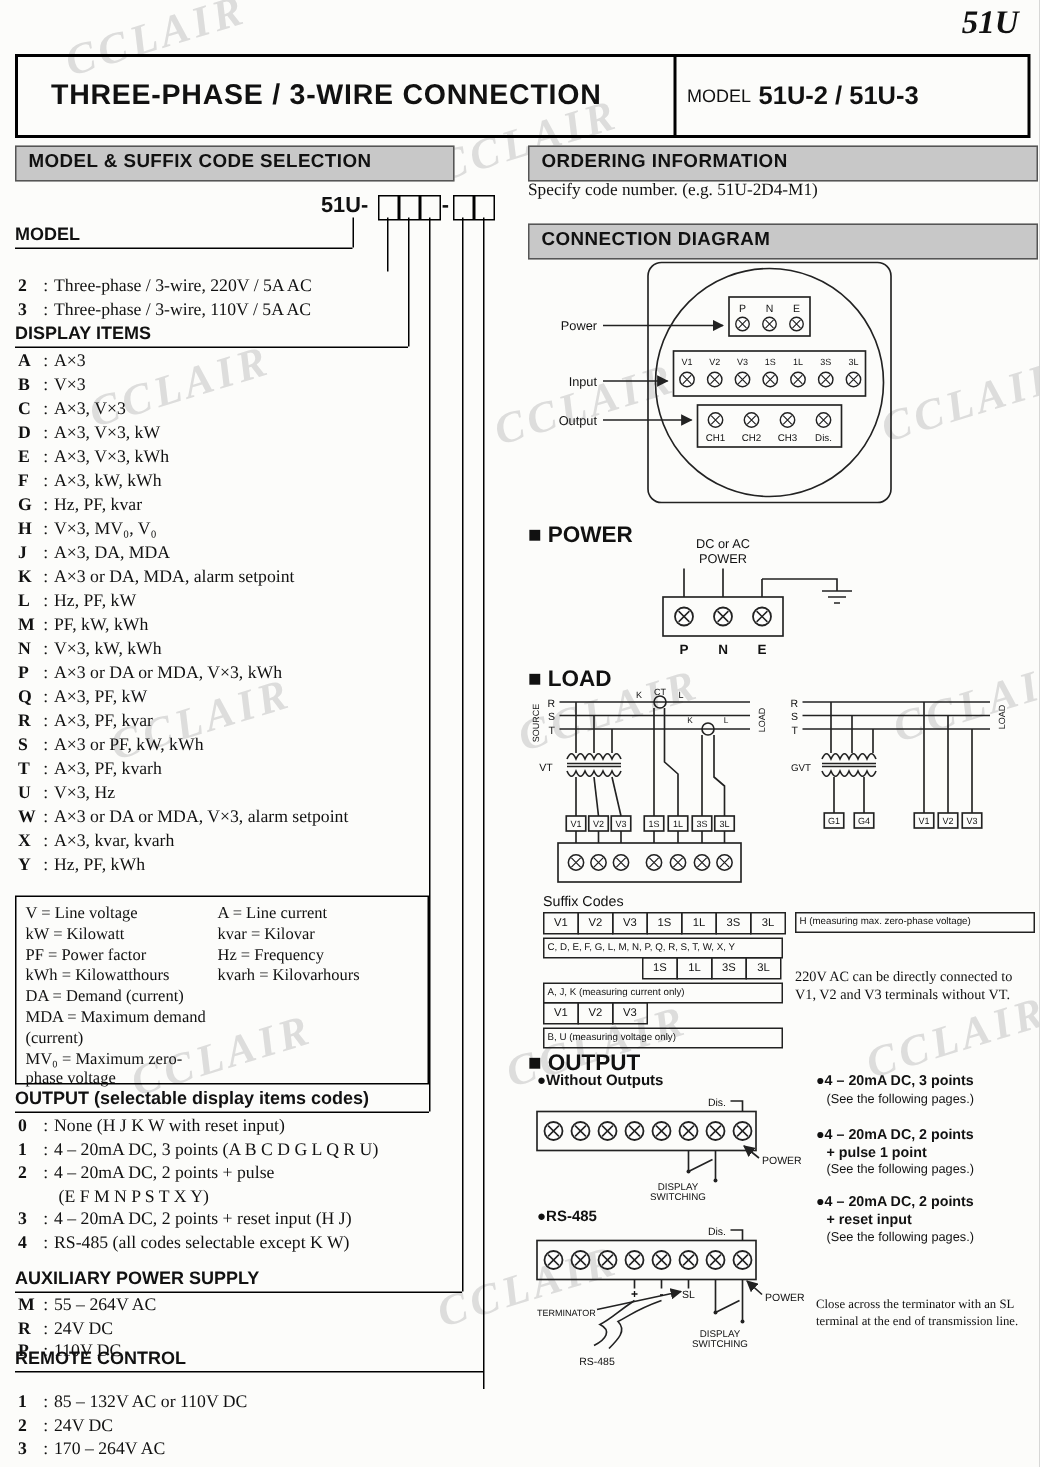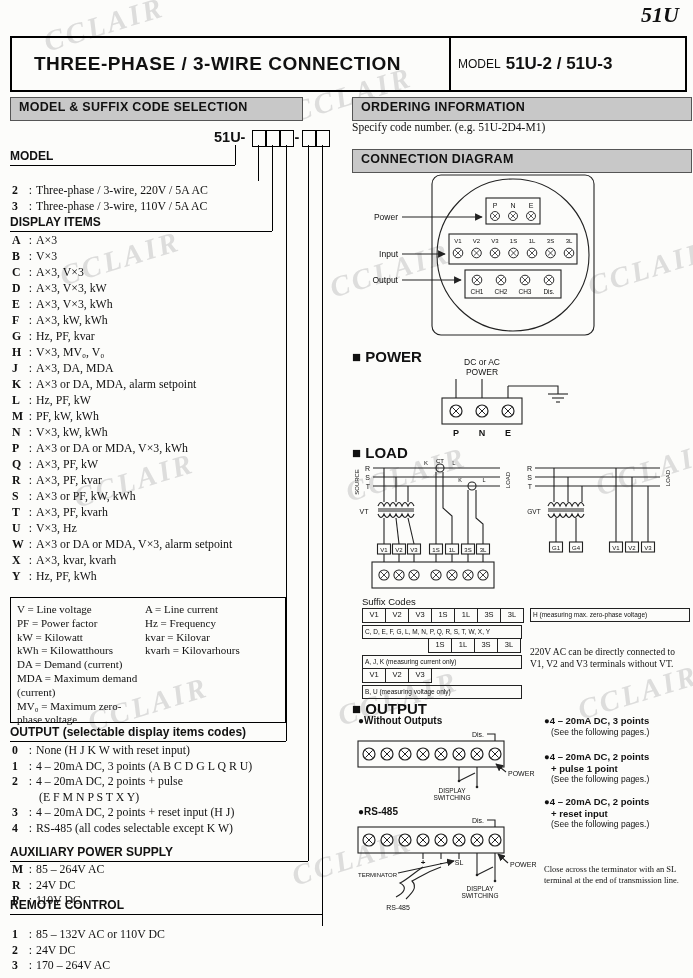--- a/index.html
+++ b/index.html
@@ -274,27 +274,27 @@
     </div>
 
   <div class="legend">
 
       <div class="lrow">
         <span class="ll">V = Line voltage</span>
         <span class="lr">A = Line current</span>
       </div>
 
       <div class="lrow">
+        <span class="ll">kW = Kilowatt</span>
+        <span class="lr">kvar = Kilovar</span>
+      </div>
+
+      <div class="lrow">
         <span class="ll">PF = Power factor</span>
         <span class="lr">Hz = Frequency</span>
-      </div>
-
-      <div class="lrow">
-        <span class="ll">kW = Kilowatt</span>
-        <span class="lr">kvar = Kilovar</span>
       </div>
 
       <div class="lrow">
         <span class="ll">kWh = Kilowatthours</span>
         <span class="lr">kvarh = Kilovarhours</span>
       </div>
 
       <div class="lrow">
         <span class="ll">DA = Demand (current)</span>
         <span class="lr"></span>
@@ -362,21 +362,21 @@
       </div>
     </div>
 
   <div class="lh" style="top:845px;width:298px">AUXILIARY POWER SUPPLY</div>
 
   <div class="ilist lh155" style="top:862px">
 
       <div class="irow">
         <span class="icode">M</span>
         <span class="isep">:</span>
-        <span class="idesc">85 – 264V AC</span>
+        <span class="idesc">55 – 264V AC</span>
       </div>
 
       <div class="irow">
         <span class="icode">R</span>
         <span class="isep">:</span>
         <span class="idesc">24V DC</span>
       </div>
 
       <div class="irow">
         <span class="icode">P</span>

